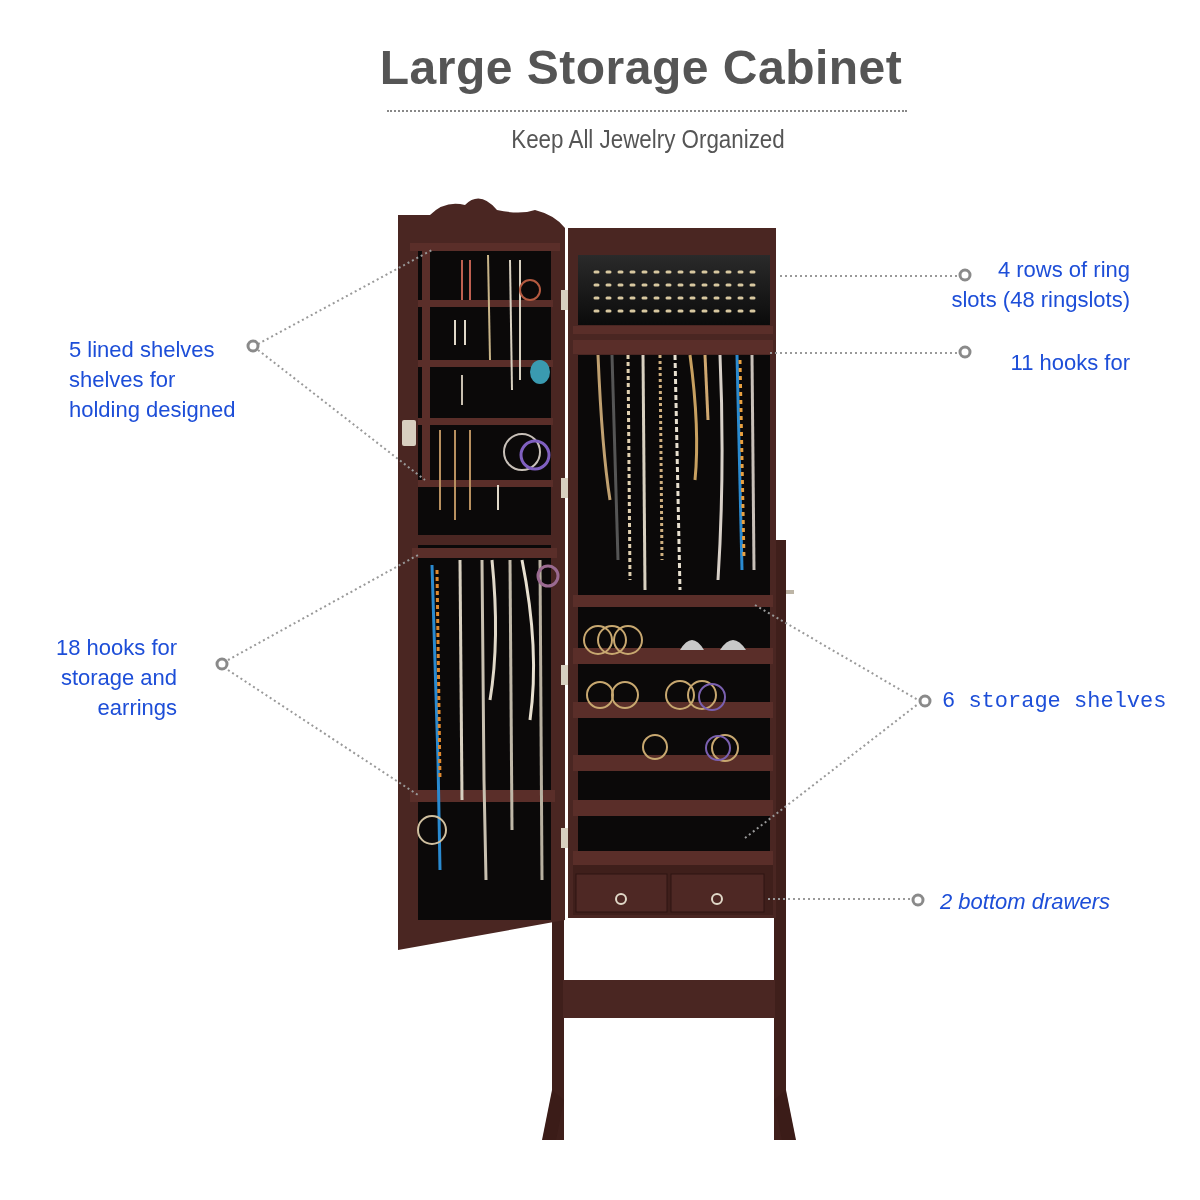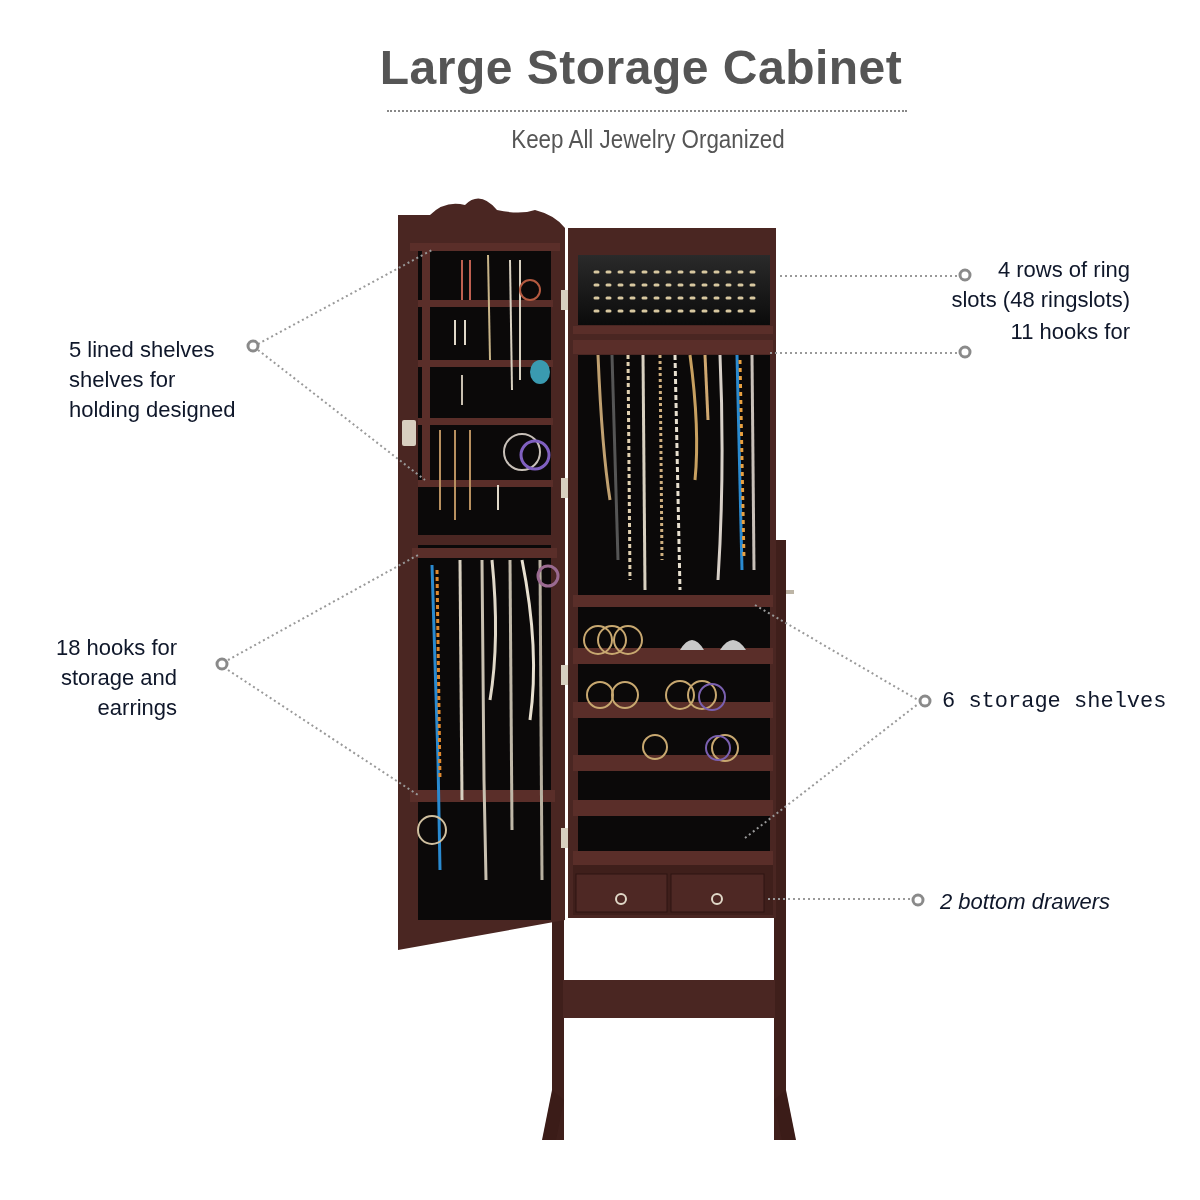--- a/index.html
+++ b/index.html
@@ -4,21 +4,21 @@
 <style>
   html, body { margin:0; padding:0; background:#ffffff; }
   body { width:1200px; height:1200px; position:relative; overflow:hidden;
          font-family:"Liberation Sans", sans-serif; color:#555555; }
   .title { position:absolute; left:0; width:1282px; top:40px; text-align:center;
            font-size:48px; font-weight:bold; color:#555555; letter-spacing:0.5px; }
   .title-rule { position:absolute; left:387px; top:110px; width:520px; height:0;
                 border-top:2px dotted #888888; }
   .subtitle { position:absolute; left:0; width:1296px; top:124px; text-align:center;
               font-size:26px; color:#555555; transform:scaleX(0.86); transform-origin:648px 0; }
-  .callout { position:absolute; font-size:22px; line-height:30px; color:#0f172a; }
+  .callout { position:absolute; font-size:22px; line-height:30px; color:#1d4ed8; }
   .callout.right { text-align:right; }
   svg.scene { position:absolute; left:0; top:0; }
 </style>
 </head>
 <body>
 
 <div class="title">Large Storage Cabinet</div>
 <div class="title-rule"></div>
 <div class="subtitle">Keep All Jewelry Organized</div>
 
@@ -29,21 +29,21 @@
 </div>
 <div class="callout" style="left:56px; top:633px;text-align:right;">
   <div>18 hooks for</div>
   <div>storage and</div>
   <div>earrings</div>
 </div>
 <div class="callout right" style="right:70px; top:255px;">
   <div>4 rows of ring</div>
   <div>slots (48 ringslots)</div>
 </div>
-<div class="callout right" style="right:70px; top:317px;">
+<div class="callout right" style="right:70px; top:348px;">
   <div>11 hooks for</div>
 </div>
 <div class="callout" style="left:942px; top:687px;font-family:Liberation Mono, monospace;">
   <div>6 storage shelves</div>
 </div>
 <div class="callout" style="left:940px; top:887px;font-style:italic;">
   <div>2 bottom drawers</div>
 </div>
 
 <svg class="scene" width="1200" height="1200" viewBox="0 0 1200 1200">

